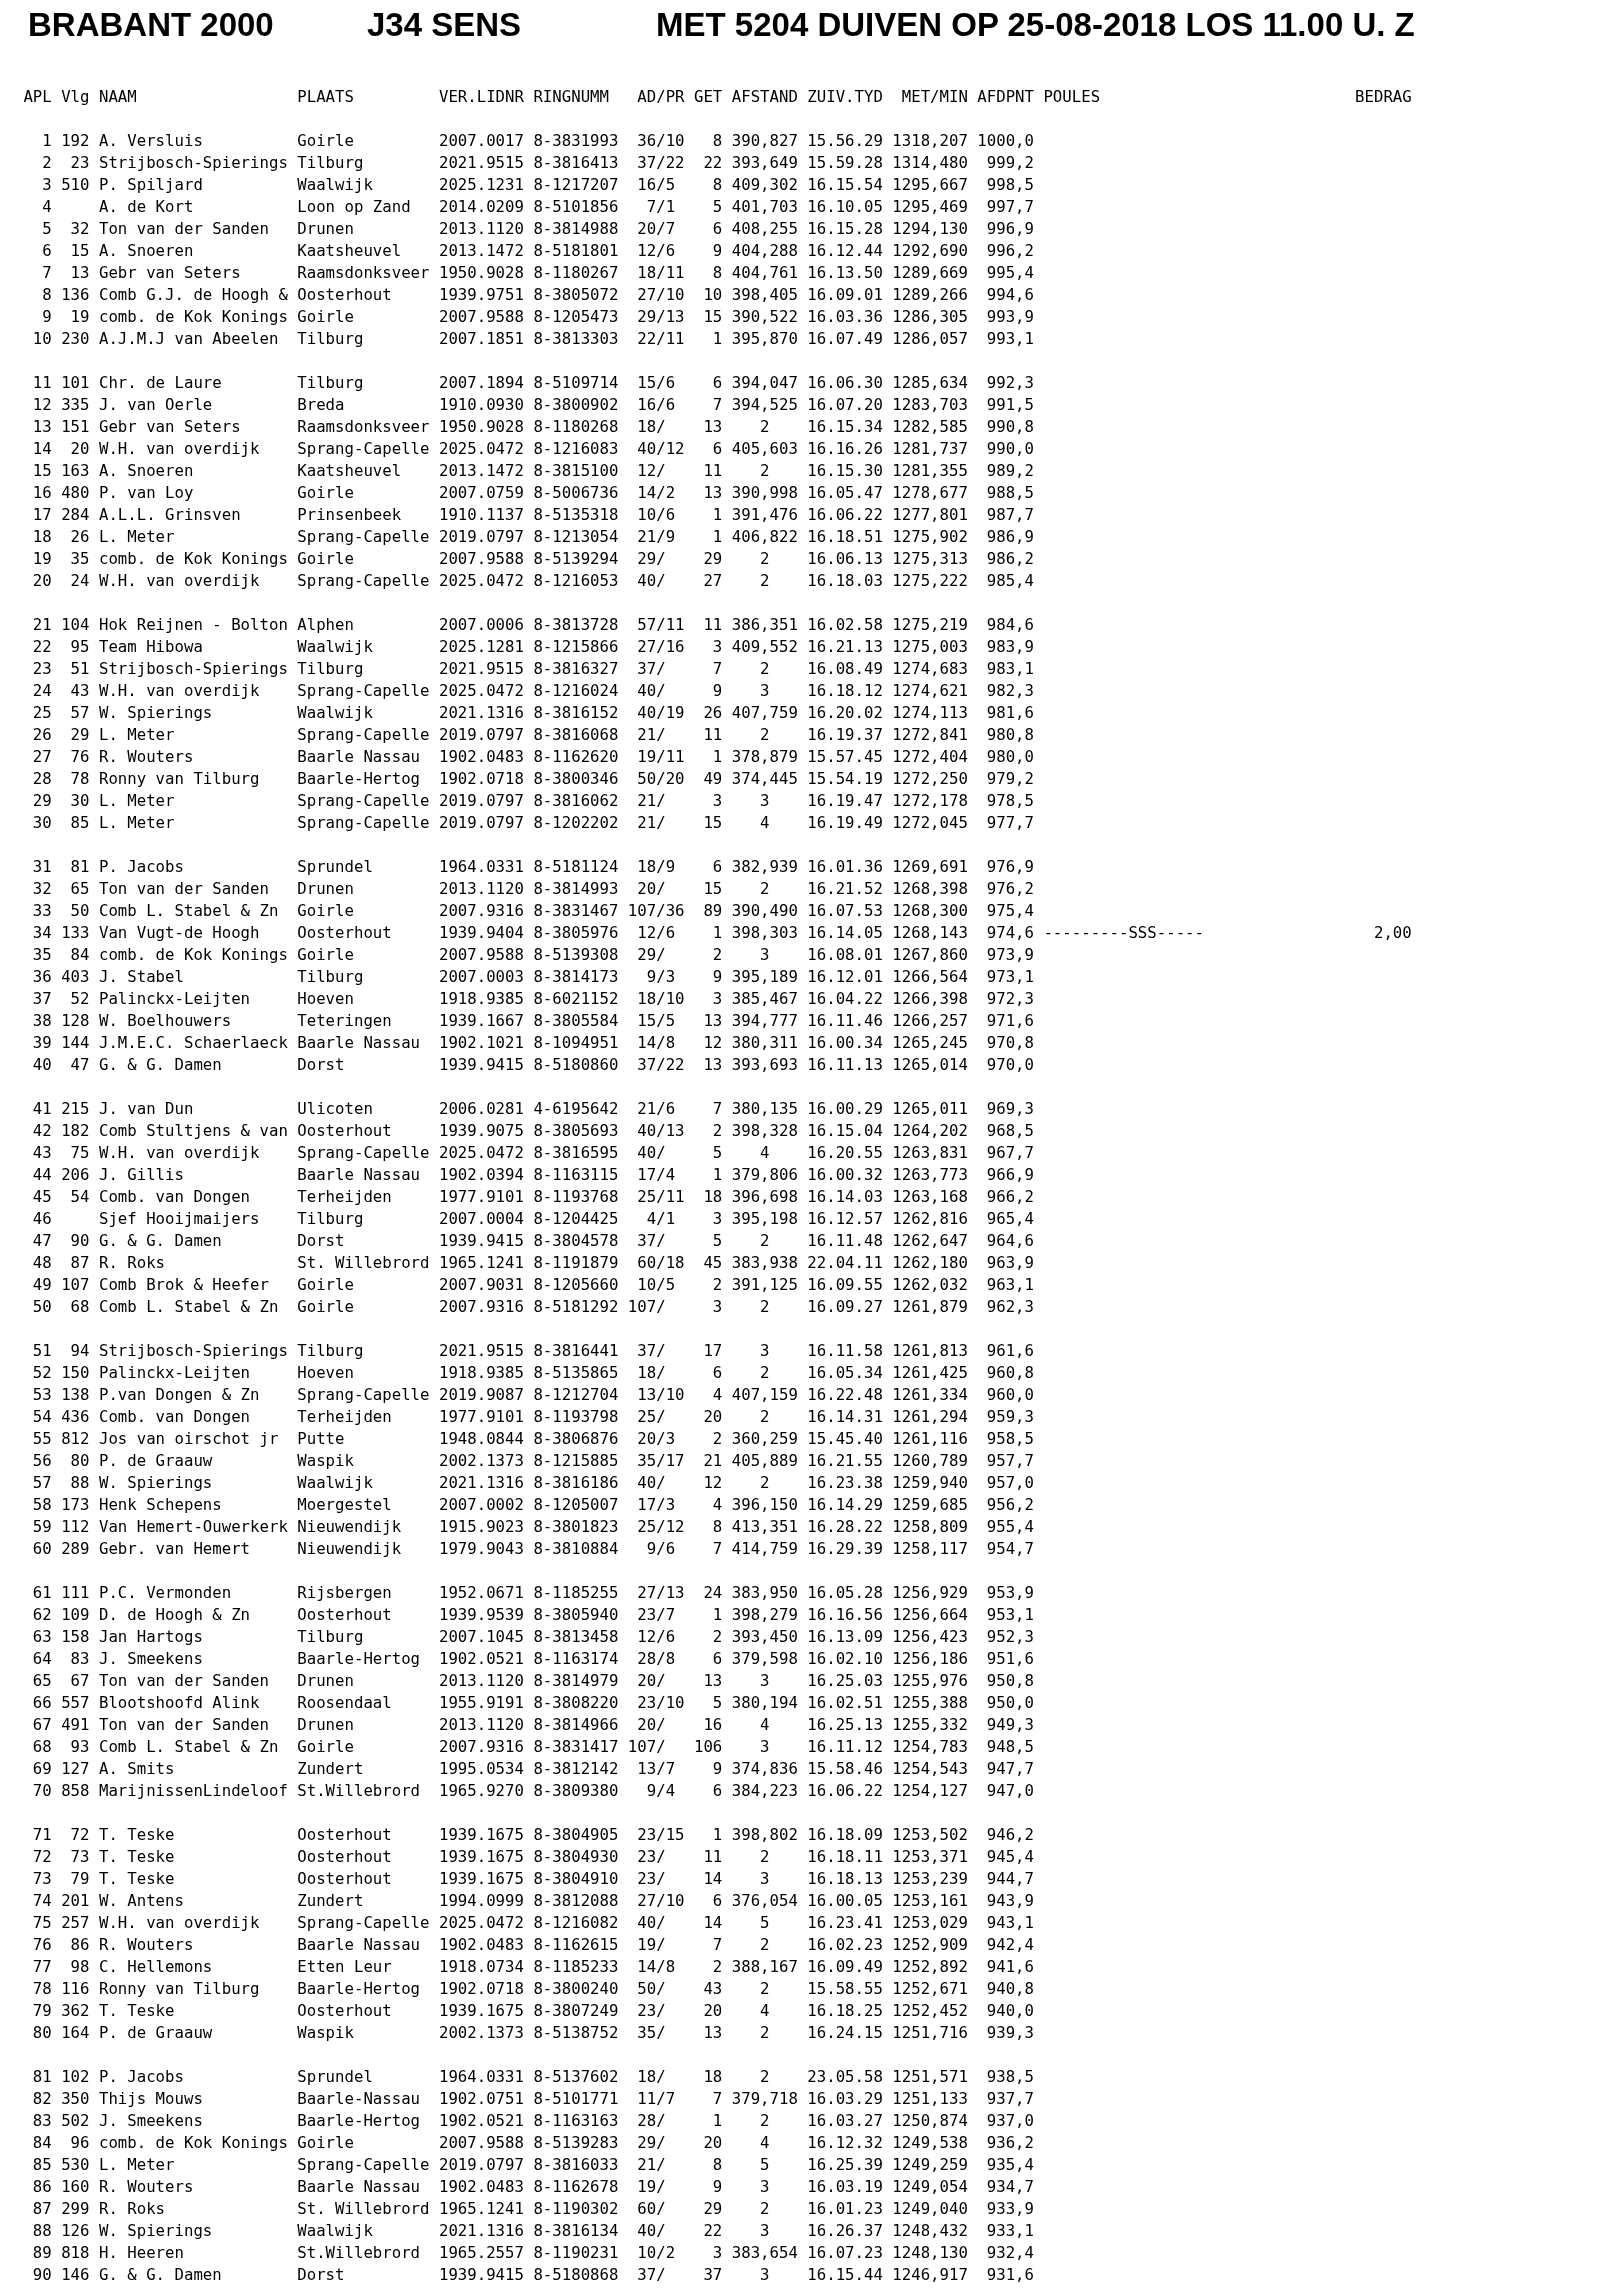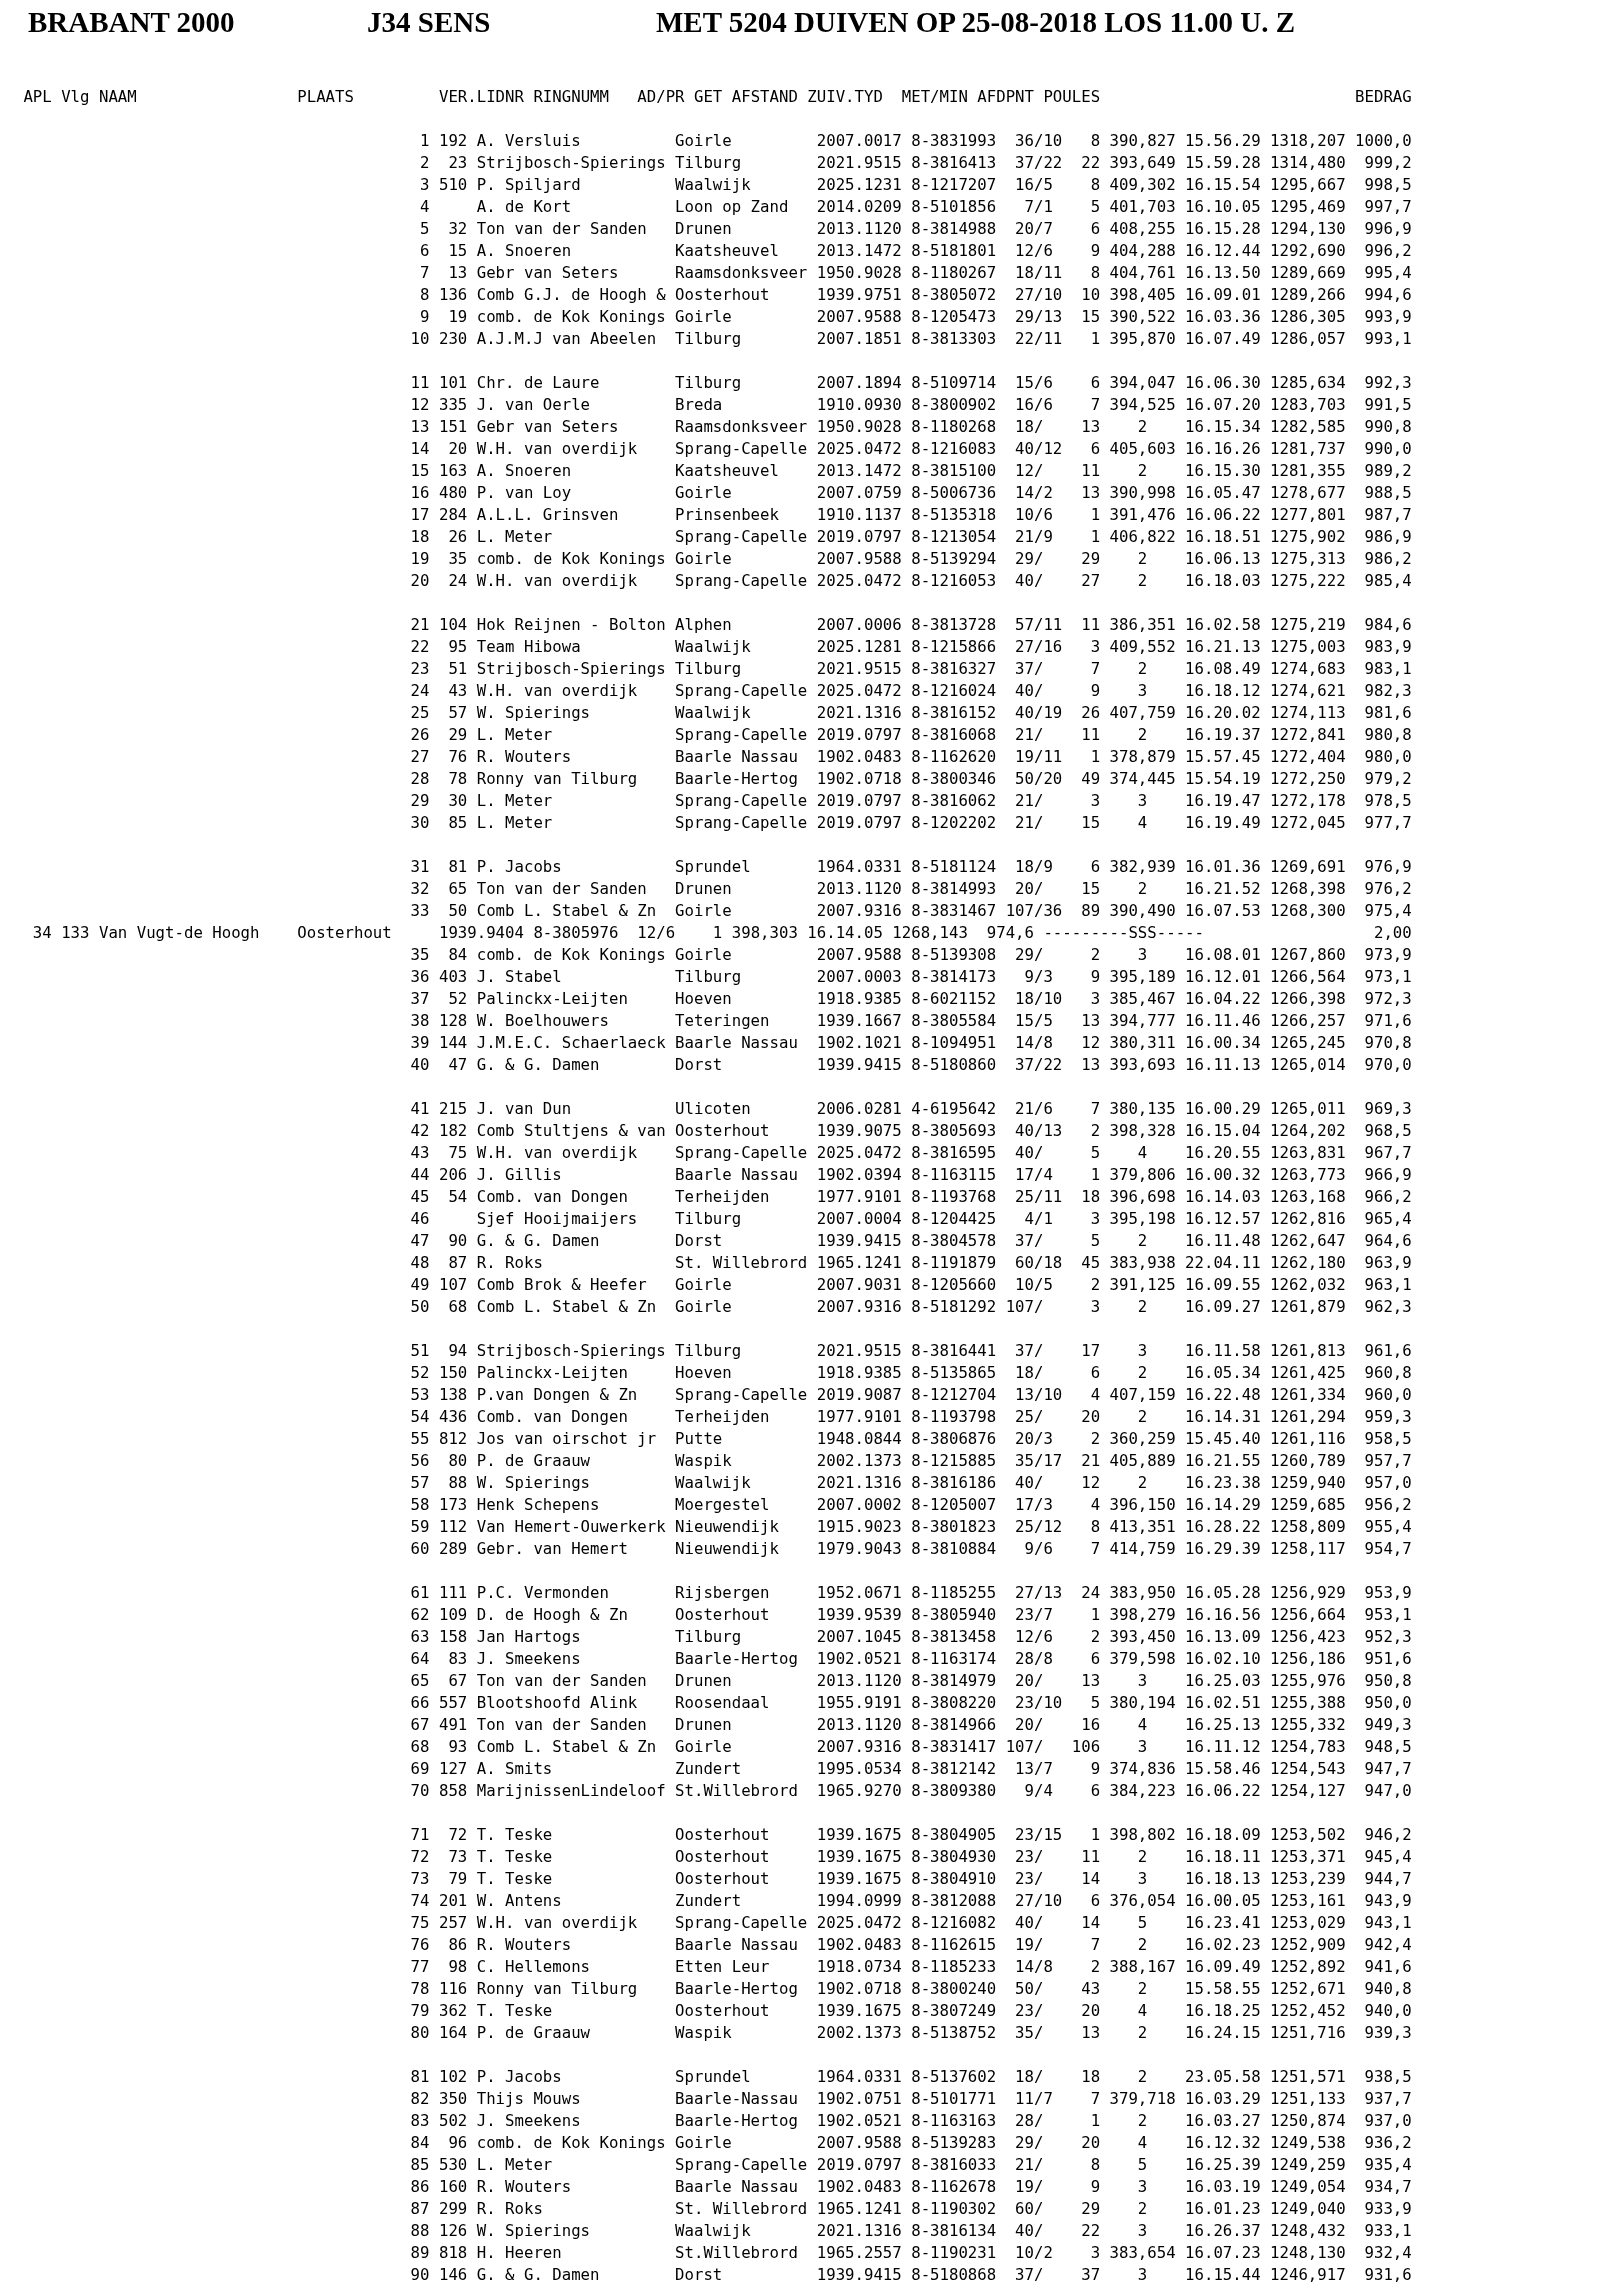--- a/index.html
+++ b/index.html
@@ -1,23 +1,23 @@
 <!DOCTYPE html>
 <html style="font-size:15px"><head>
 <meta charset="utf-8">
 <style>
   html,body{margin:0;padding:0;}
   body{width:1611px;height:2293px;background:#ffffff;color:#000;position:relative;overflow:hidden;}
-  .title-seg{position:absolute;top:5.6px;font-family:Liberation Serif, serif;font-weight:700;
-             font-size:29px;white-space:pre;}
+  .title-seg{position:absolute;top:5.6px;font-family:Liberation Sans, sans-serif;font-weight:700;
+             font-size:33px;white-space:pre;}
   #t1{left:28px}
   #t2{left:367px}
   #t3{left:656px}
   #report{position:absolute;left:23.4px;top:86px;font-family:"DejaVu Sans Mono",monospace;
-          font-size:15.7px;line-height:22px;text-align:right;}
+          font-size:15.7px;line-height:22px;}
   .line{height:22px;white-space:pre;}
 </style>
 </head>
 <body>
 
 <div class="title-seg" id="t1">BRABANT 2000</div>
 <div class="title-seg" id="t2">J34 SENS</div>
 <div class="title-seg" id="t3">MET 5204 DUIVEN OP 25-08-2018 LOS 11.00 U. Z</div>
 
 <div id="report">

